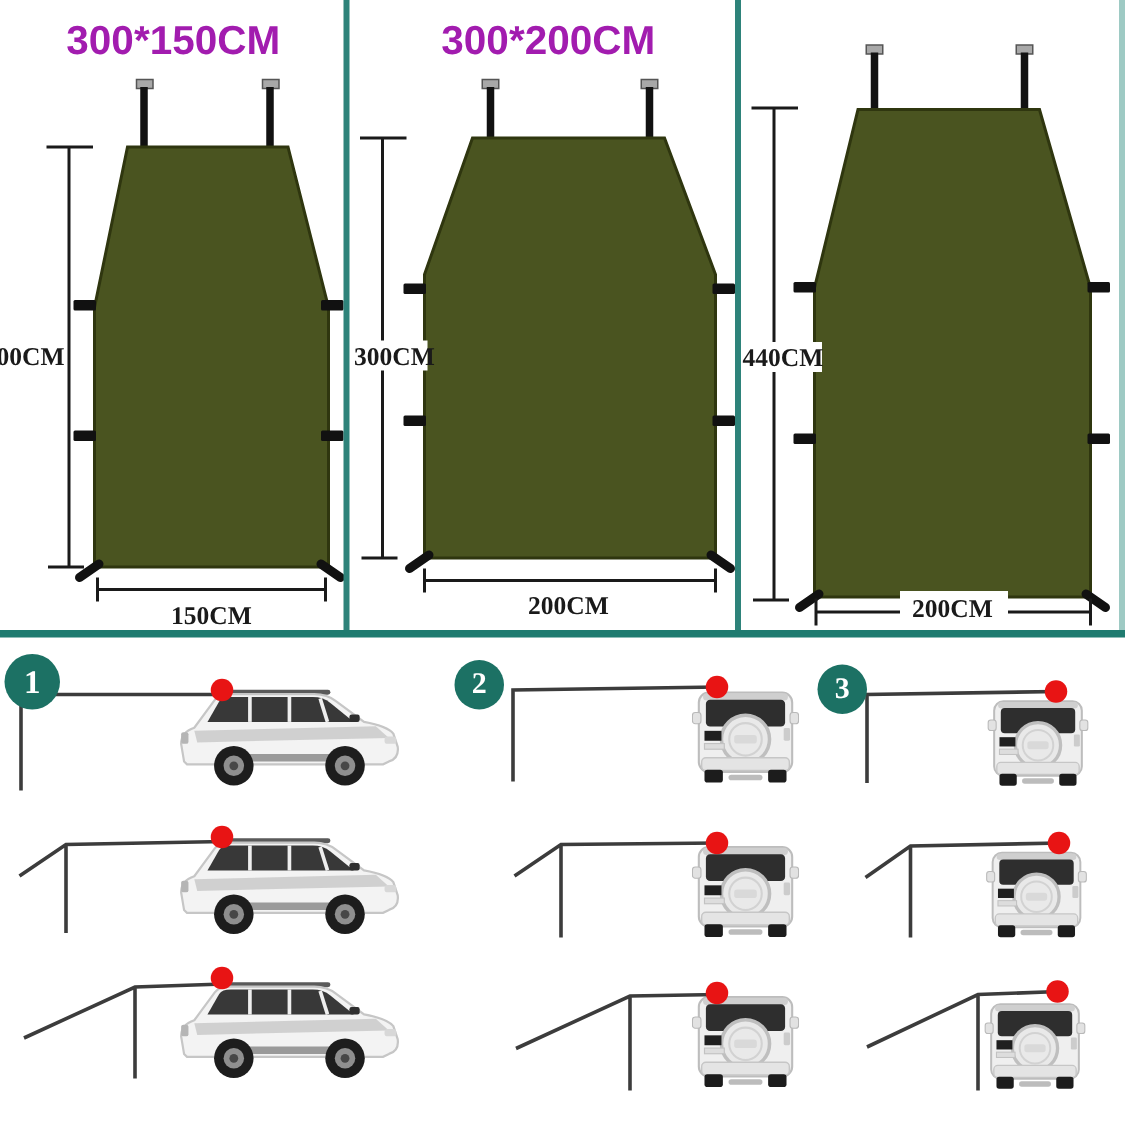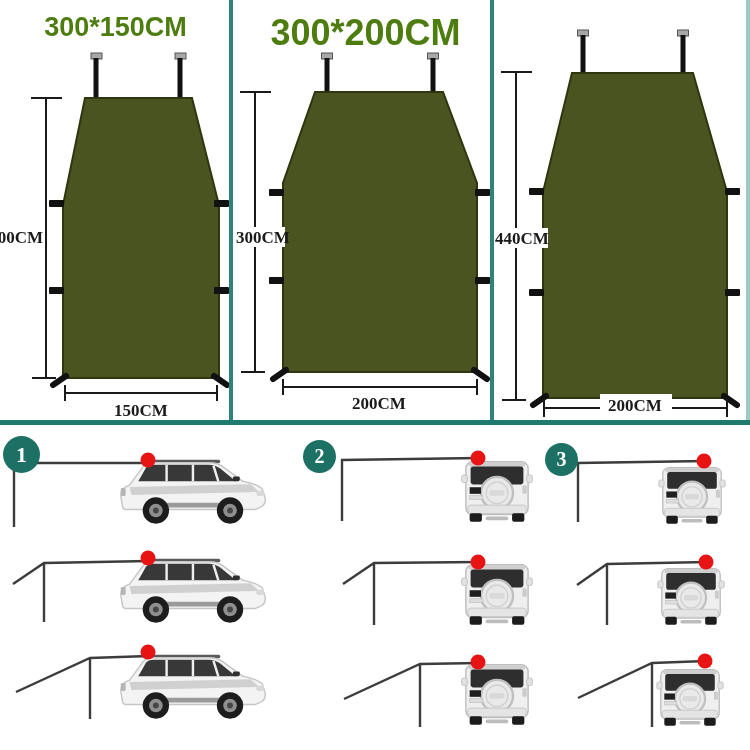--- a/index.html
+++ b/index.html
@@ -1,22 +1,22 @@
 <!DOCTYPE html>
 <html><head>
 <meta charset="utf-8">
 <style>
   html,body{margin:0;padding:0;background:#fff;}
   .stage{position:relative;width:750px;height:750px;background:#fff;overflow:hidden;
          font-family:"Liberation Sans",sans-serif;}
   
-  .panel-title{position:absolute;color:#4d7c0f;font-weight:bold;text-align:center;
+  .panel-title{position:absolute;color:#a21caf;font-weight:bold;text-align:center;
                letter-spacing:0px;white-space:nowrap;}
   #title-1{left:28px;top:12px;width:175px;font-size:27px;}
-  #title-2{left:268px;top:12px;width:195px;font-size:36px;}
+  #title-2{left:268px;top:12px;width:195px;font-size:27px;}
   #title-3{left:543px;top:4px;width:208px;font-size:24px;}
   .panel-svg{position:absolute;}
   #panel-svg-1{left:0;top:45px;}
   #panel-svg-2{left:231px;top:45px;}
   #panel-svg-3{left:492px;top:28px;}
   .v-divider{position:absolute;top:0;width:4px;height:421px;background:#2e837a;}
   #vdiv-1{left:229px;} #vdiv-2{left:490px;}
   .r-border{position:absolute;top:0;left:746px;width:4px;height:424px;background:#9ecac4;}
   .h-divider{position:absolute;left:0;top:420px;width:750px;height:5px;background:#1f7b70;}
   

